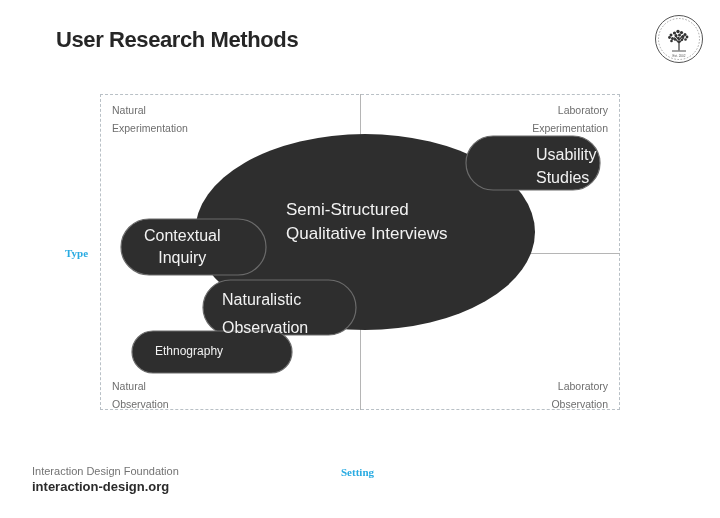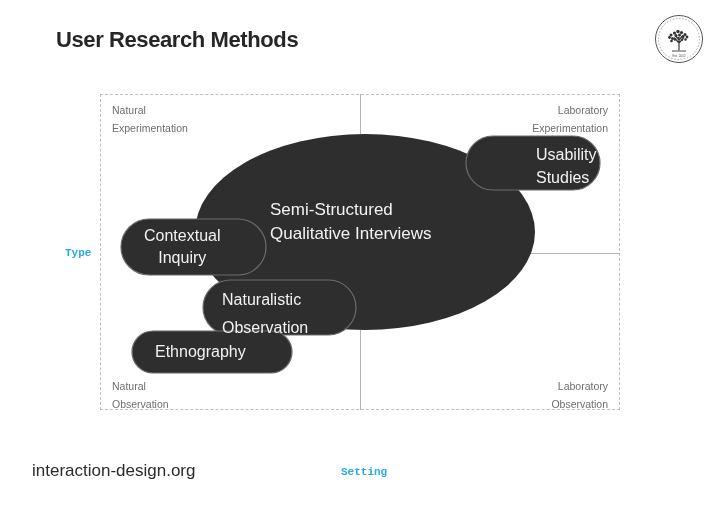--- a/index.html
+++ b/index.html
@@ -81,21 +81,21 @@
   #quad-top-right    { left: 408px; top: 101px; width: 200px; text-align: right; }
   #quad-bottom-left  { left: 112px; top: 377px; text-align: left; }
   #quad-bottom-right { left: 408px; top: 377px; width: 200px; text-align: right; }
 
   
   .axis-label {
     position: absolute;
     font-size: 11px;
     font-weight: bold;
     color: #29abe2;
-    font-family: Liberation Mono, monospace;
+    font-family: Liberation Serif, serif;
     white-space: nowrap;
   }
   #axis-type    { left: 65px;  top: 247px; }
   #axis-setting { left: 341px; top: 426px; margin-top: 40px; }
 
   
   #shapes {
     position: absolute;
     left: 0;
     top: 0;
@@ -105,21 +105,21 @@
 
   
   .shape-text {
     position: absolute;
     color: #f2f2f2;
     font-family: "Liberation Sans", sans-serif;
     white-space: pre-line;
     pointer-events: none;
   }
   #label-interviews {
-    left: 270px;
+    left: 286px;
     top: 198px;
     font-size: 17px;
     line-height: 24px;
     text-align: left;
   }
   #label-usability {
     left: 496px;
     top: 143px;
     font-size: 16px;
     line-height: 23px;
@@ -136,40 +136,40 @@
   #label-naturalistic {
     left: 222px;
     top: 286px;
     font-size: 16px;
     line-height: 28px;
     text-align: left;
   }
   #label-ethnography {
     left: 155px;
     top: 340px;
-    font-size: 16px;
+    font-size: 12px;
     line-height: 23px;
     text-align: right;
   }
 
   
   #footer {
     position: absolute;
     left: 32px;
     top: 463px;
     font-family: "Liberation Sans", sans-serif;
   }
   #footer-org {
     font-size: 11px;
     color: #737373;
     line-height: 16px;
   }
   #footer-url {
-    font-size: 17px;
-    font-weight: normal;
+    font-size: 13px;
+    font-weight: bold;
     color: #2b2b2b;
     line-height: 16px;
   }
 </style>
 </head>
 <body>
 
 <div id="slide">
 
   <div id="page-title">User Research Methods</div>
@@ -238,16 +238,17 @@
 Qualitative Interviews</div>
   <div class="shape-text" id="label-usability">Usability
 Studies</div>
   <div class="shape-text" id="label-contextual">Contextual
 Inquiry</div>
   <div class="shape-text" id="label-naturalistic">Naturalistic
 Observation</div>
   <div class="shape-text" id="label-ethnography">Ethnography</div>
 
   <div id="footer">
+    <div id="footer-org">Interaction Design Foundation</div>
     <div id="footer-url">interaction-design.org</div>
   </div>
 
 </div>
 
 </body></html>

